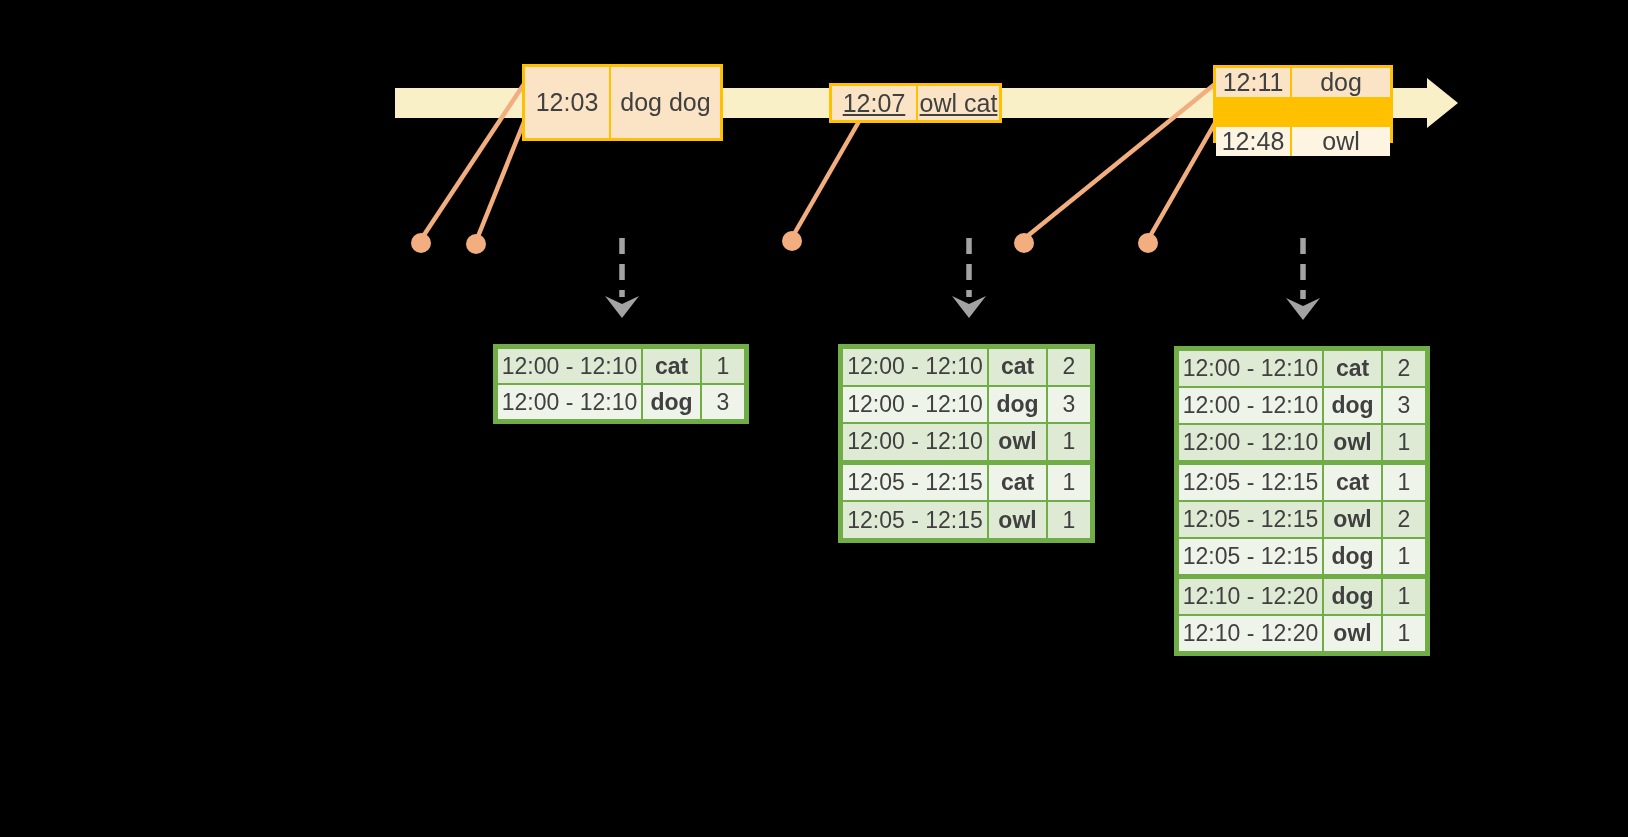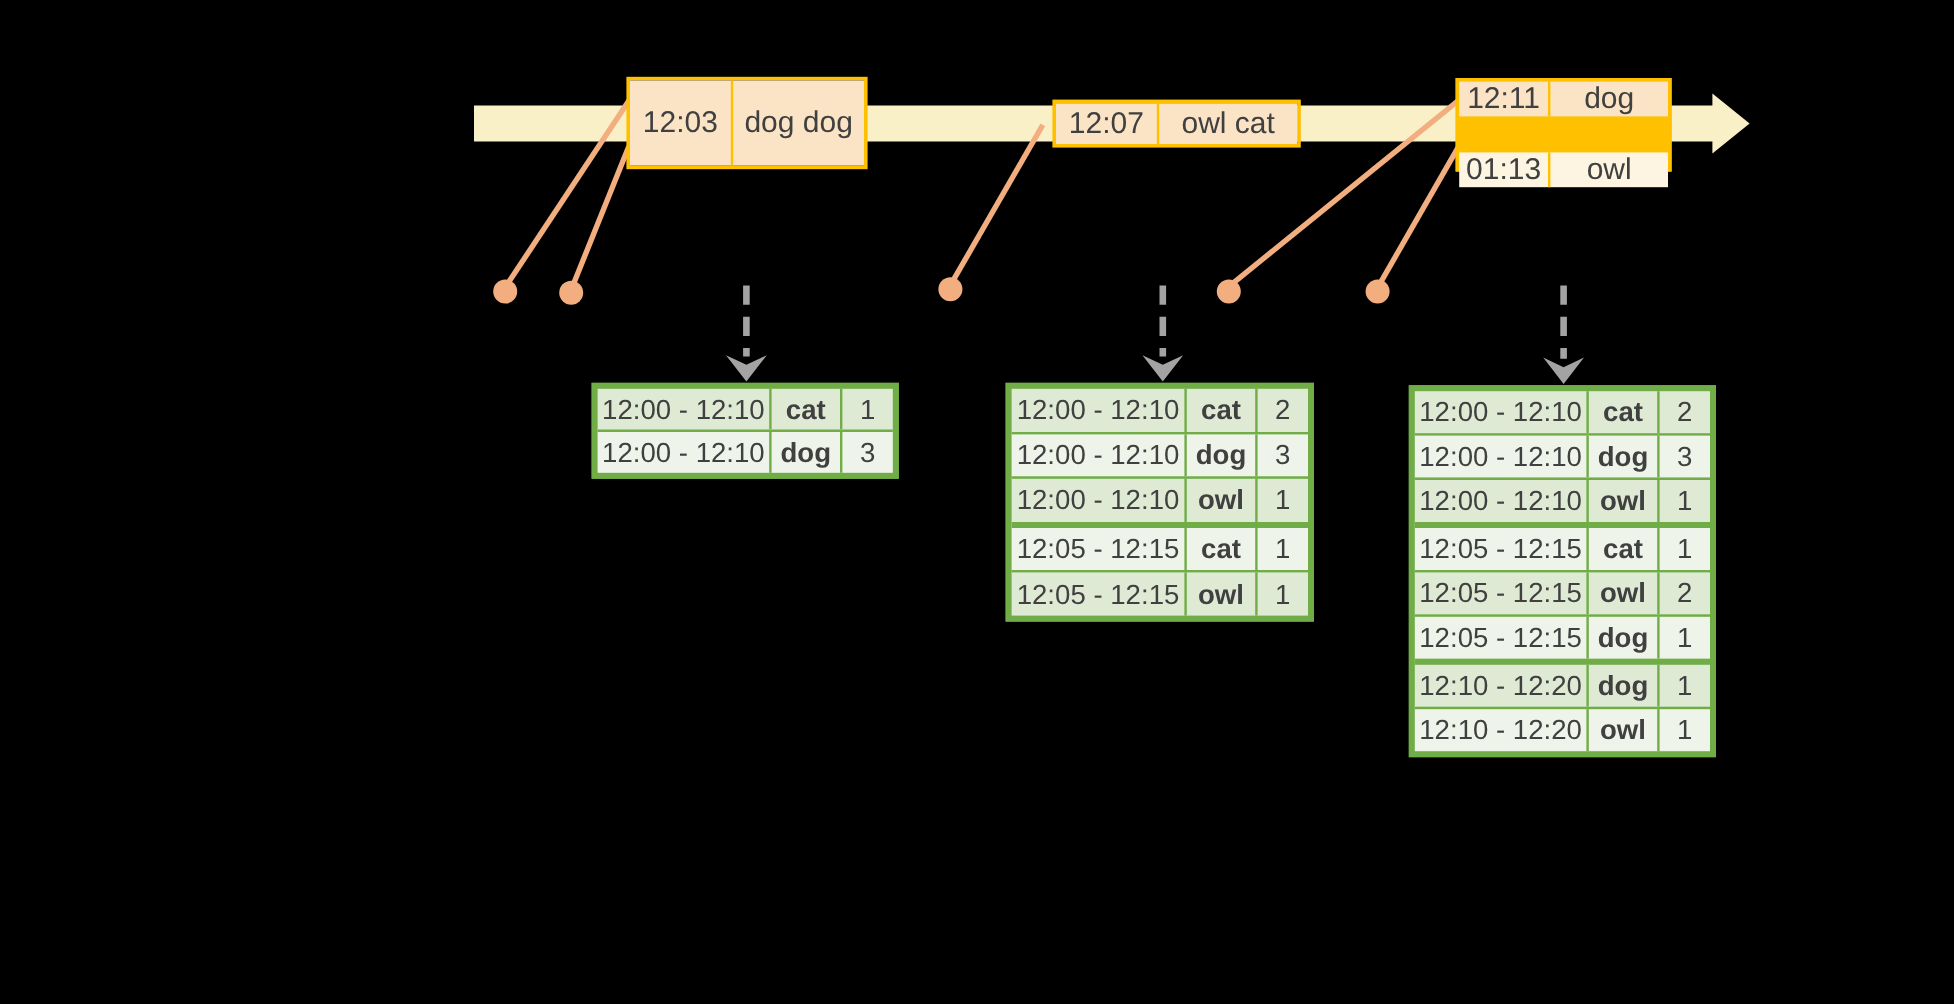--- a/index.html
+++ b/index.html
@@ -38,32 +38,33 @@
   .cell {
     display: flex; align-items: center; justify-content: center;
     box-sizing: border-box;
   }
   .cell-time { width: 84px; }
   .cell-words { flex: 1; border-left: 2px solid var(--event-border, #FFC000); }
   .et-3 .cell-time { width: 74px; }
 
   
   .et-1 { left: 522px; top: 64px;  width: 201px; height: 77px; }
-  .et-2 { left: 877px; top: 83px;  width: 207px; height: 40px; }
+  .et-2 { left: 829px; top: 83px;  width: 173px; height: 40px; text-decoration: underline; }
   .et-3 { left: 1213px; top: 65px; width: 180px; height: 78px; }
 
   
   .result-table {
     position: absolute;
     box-sizing: border-box;
     border: 5px solid var(--result-border, #70AD47);
     display: flex;
     flex-direction: column;
     font-size: 23px;
     background: var(--result-border, #70AD47);
+    margin-top: 25px;
   }
   .result-row { display: flex; flex: 1; }
   .result-row + .result-row { border-top: 2px solid var(--result-border, #70AD47); }
   .result-row.group-start { border-top-width: 5px; }
   .result-row.dark  { background: var(--result-row-dark, #DFEAD5); }
   .result-row.light { background: var(--result-row-light, #EFF4EA); }
   .rcell-window { flex: 1; }
   .rcell-word  { width: 59px; border-left: 2px solid var(--result-border, #70AD47); font-weight: bold; }
   .rcell-count { width: 44px; border-left: 2px solid var(--result-border, #70AD47); }
 
@@ -118,21 +119,21 @@
         <div class="cell cell-time">12:07</div>
         <div class="cell cell-words">owl cat</div>
       </div>
     </div>
   <div class="event-table et-3">
       <div class="event-row">
         <div class="cell cell-time">12:11</div>
         <div class="cell cell-words">dog</div>
       </div>
       <div class="event-row">
-        <div class="cell cell-time">01:13</div>
+        <div class="cell cell-time">12:48</div>
         <div class="cell cell-words">owl</div>
       </div>
     </div>
 
   <div class="result-table rt-1">
       <div class="result-row dark">
         <div class="cell rcell-window">12:00 - 12:10</div>
         <div class="cell rcell-word">cat</div>
         <div class="cell rcell-count">1</div>
       </div>

